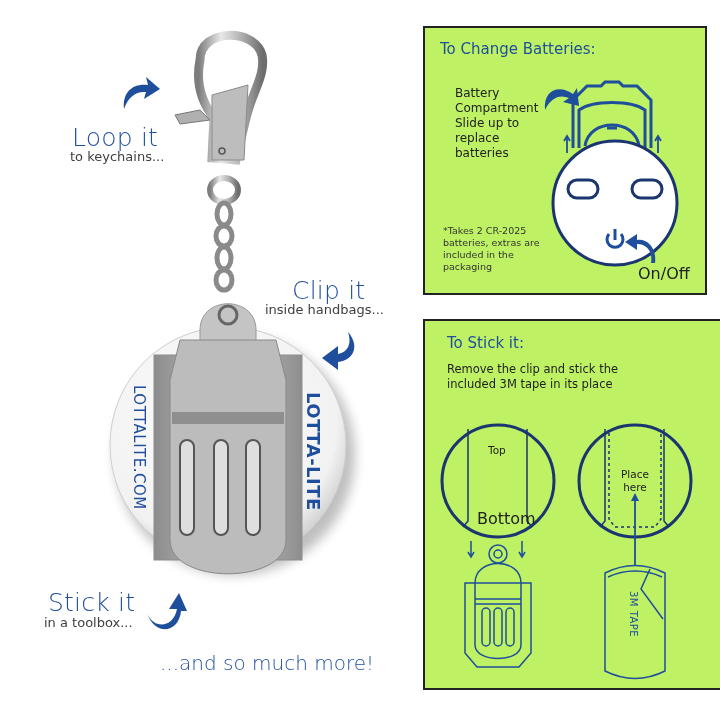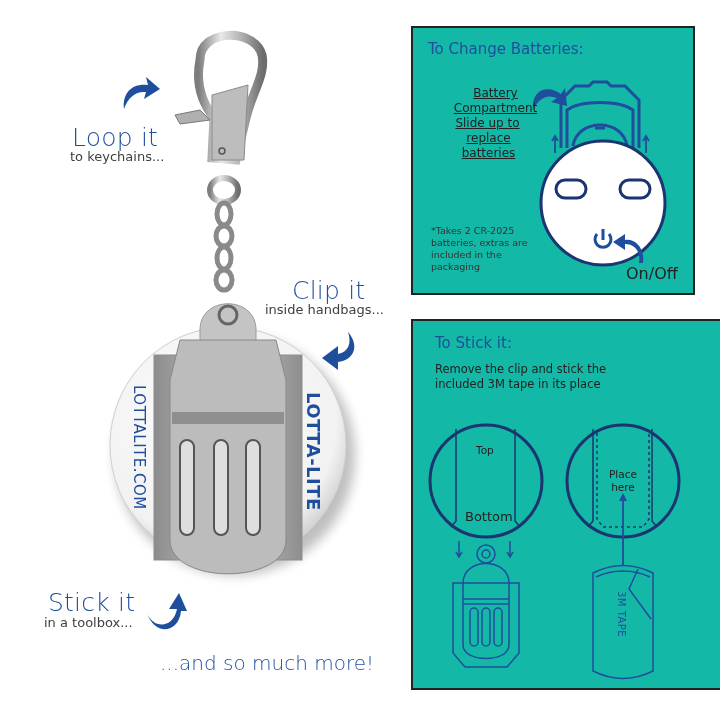--- a/index.html
+++ b/index.html
@@ -2,24 +2,24 @@
 <html><head>
 <meta charset="utf-8">
 <style>
   html,body{margin:0;padding:0;background:#fff;}
   body{width:720px;height:720px;position:relative;overflow:hidden;font-family:"DejaVu Sans","Liberation Sans",sans-serif;}
   .abs{position:absolute;}
   .blue{color:#1f4e9c;}
   .dark{color:#404040;}
   .big{font-size:25px;font-weight:300;letter-spacing:0.2px;line-height:1;}
   .sub{font-size:13px;line-height:1;}
-  .box{position:absolute;border:2px solid #222;background:#14b8a6;box-sizing:border-box;}
+  .box{position:absolute;border:2px solid #222;background:#bef264;box-sizing:border-box;margin-left:12px;}
   .box-title{position:absolute;font-size:15px;color:#1f4e9c;}
   .note{position:absolute;font-size:9.5px;color:#333;line-height:12px;}
-  .label{position:absolute;font-size:12px;color:#222;line-height:15px;text-align:center;text-decoration:underline;}
+  .label{position:absolute;font-size:12px;color:#222;line-height:15px;text-align:left;}
   svg{position:absolute;overflow:visible;}
 </style>
 </head>
 <body>
 
 <div>
   <svg width="720" height="720" style="left:0;top:0;">
     <defs>
       <linearGradient id="metal" x1="0" x2="1" y1="0" y2="0">
         <stop offset="0" stop-color="#7d7d7d"></stop>
@@ -173,19 +173,19 @@
     <path d="M206,180 L210,172 L214,180 Z" fill="#1f4e9c"></path>
 
     <g stroke="#1f4e9c" stroke-width="1.5" fill="none">
       <path d="M180,252 C200,242 220,242 240,252 L240,350 C220,360 200,360 180,350 Z"></path>
       <path d="M183,256 C200,248 220,248 237,256"></path>
       <path d="M225,248 L216,268 L238,298"></path>
     </g>
   </svg>
 
   <div class="abs" style="left:63px;top:123px;font-size:10.5px;color:#222;">Top</div>
-  <div class="abs" style="left:52px;top:188px;font-size:13px;color:#222;">Bottom</div>
+  <div class="abs" style="left:52px;top:188px;font-size:16px;color:#222;">Bottom</div>
   <div class="abs" style="left:190px;top:147px;width:40px;text-align:center;font-size:10.5px;color:#222;line-height:13px;">
     <div>Place</div>
     <div>here</div>
   </div>
   <div class="abs" style="left:214px;top:270px;width:70px;transform-origin:0 0;transform:rotate(90deg);font-size:10px;color:#1f4e9c;letter-spacing:0.5px;">3M TAPE</div>
 </div>
 
 </body></html>

